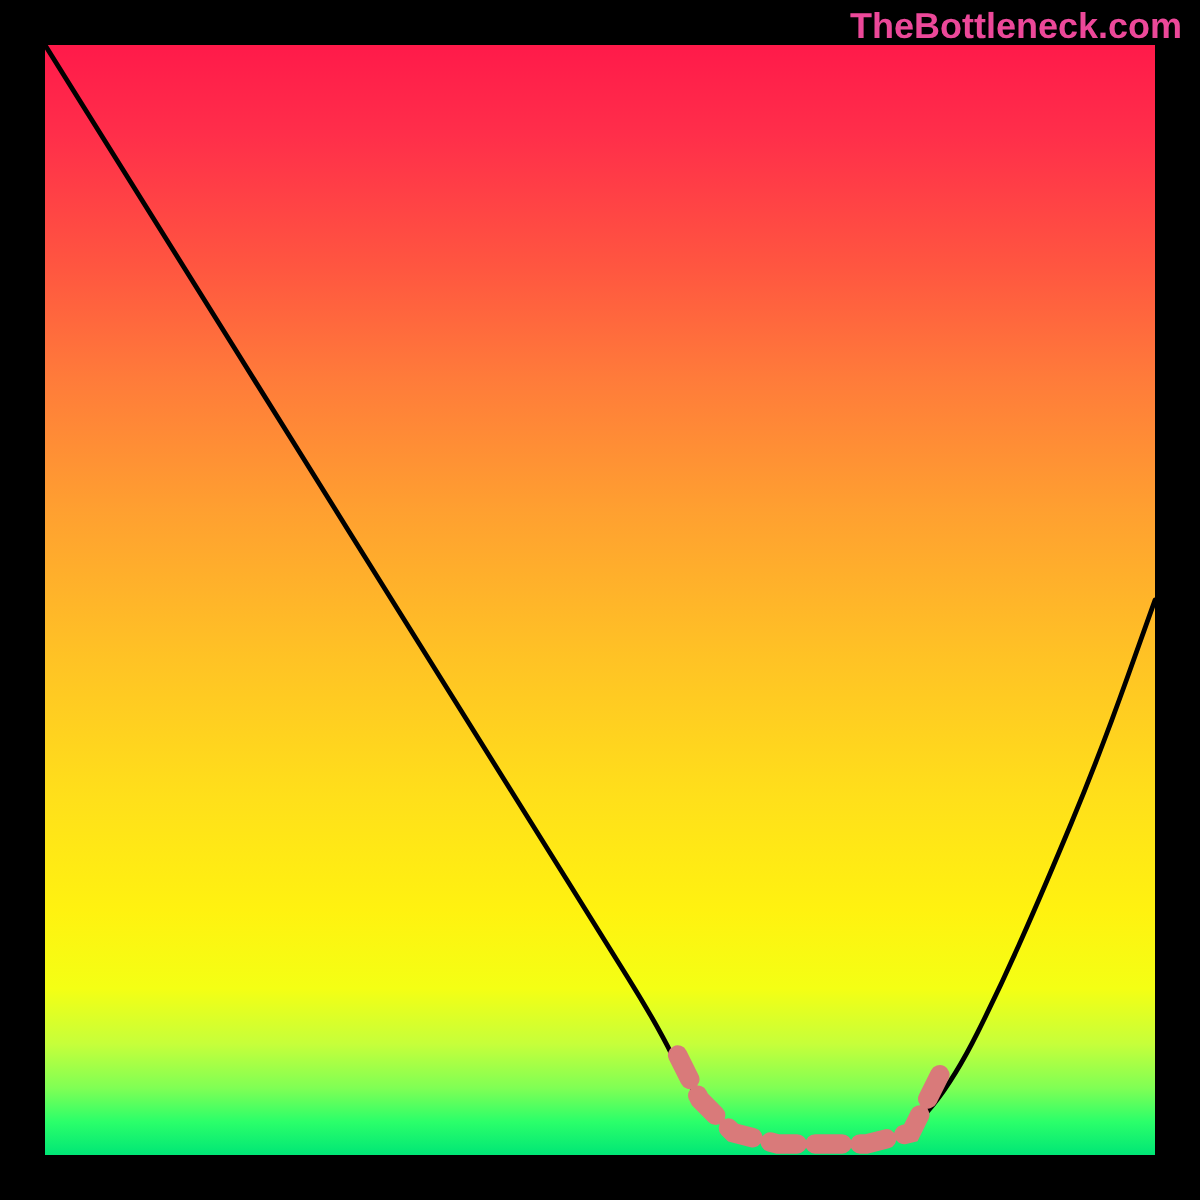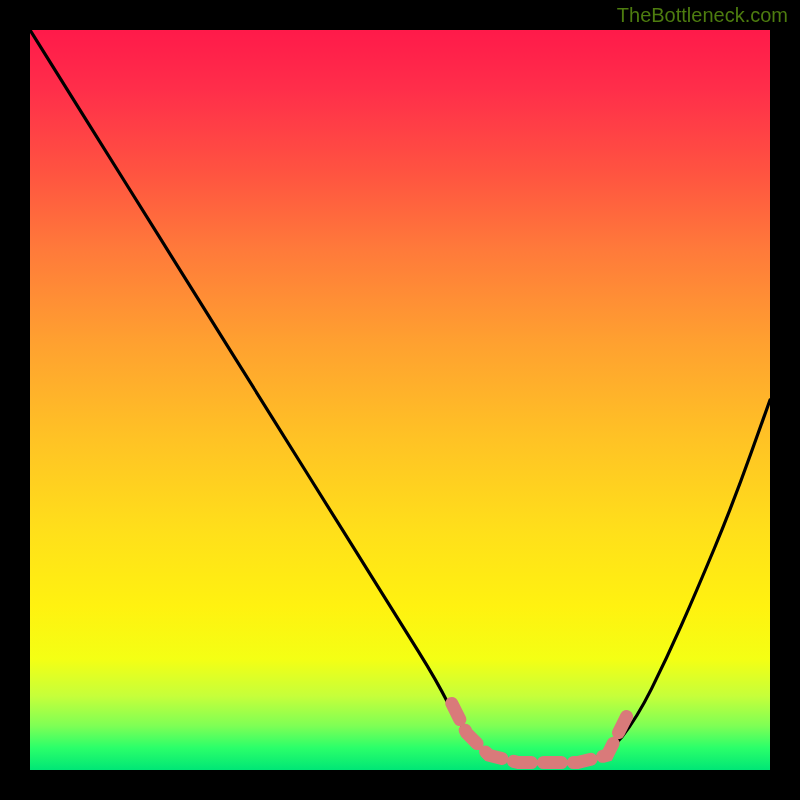--- a/index.html
+++ b/index.html
@@ -7,23 +7,23 @@
     width: 800px;
     height: 800px;
     background: #000;
     position: relative;
     font-family: Arial, sans-serif;
   }
   .attribution {
     position: absolute;
     top: 4px;
     right: 12px;
-    color: #4d7c0f;
-    font-size: 20px;
-    font-weight: 400;
+    color: #ec4899;
+    font-size: 24px;
+    font-weight: 700;
     z-index: 10;
   }
   .plot-area {
     position: absolute;
     left: 30px;
     top: 30px;
     width: 740px;
     height: 740px;
   }
   .gradient-bg {

